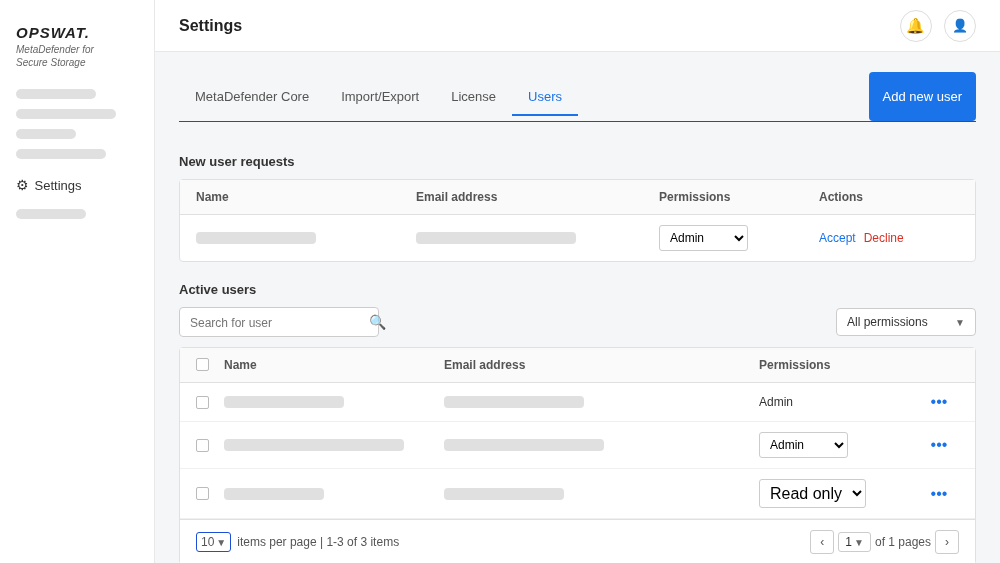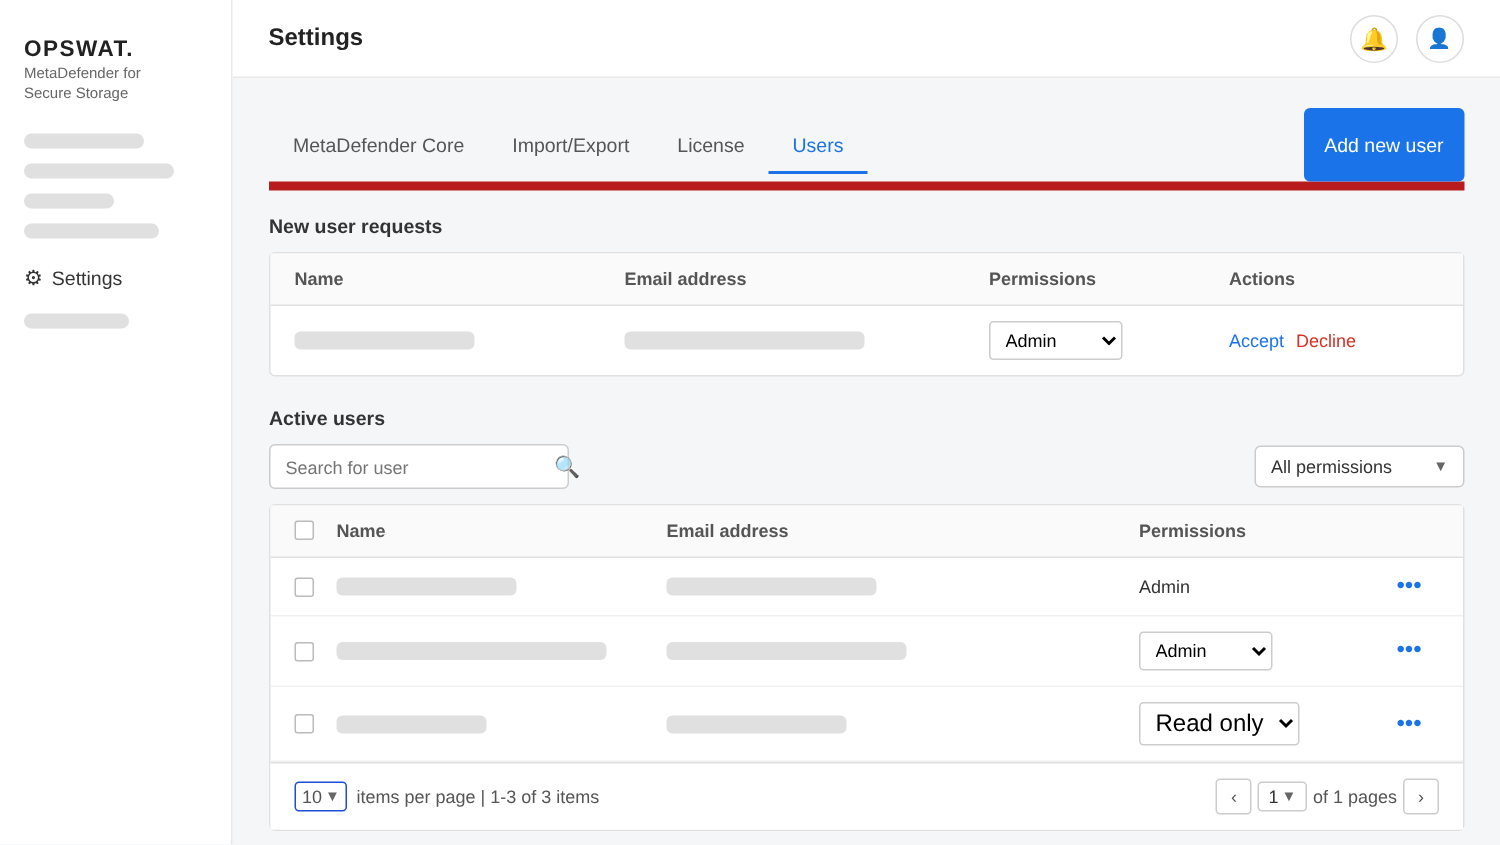--- a/index.html
+++ b/index.html
@@ -1,20 +1,20 @@
 <!DOCTYPE html>
 <html><head>
   <meta charset="utf-8">
   <style>
     * { box-sizing: border-box; margin: 0; padding: 0; }
     body { font-family: 'Segoe UI', Arial, sans-serif; background: #f5f6f8; display: flex; height: 563px; overflow: hidden; font-size: 13px; color: #333; }
 
     
     .sidebar { width: 155px; background: #fff; border-right: 1px solid #e8e8e8; display: flex; flex-direction: column; padding: 16px 0; flex-shrink: 0; }
-    .sidebar-logo { padding: 8px 16px 20px; }
+    .sidebar-logo { padding: 8px 16px 20px; font-style: italic; }
     .logo-text { font-size: 15px; font-weight: 700; letter-spacing: 1px; color: #222; }
     .logo-sub { font-size: 10px; color: #666; margin-top: 2px; line-height: 1.3; }
     .sidebar-skeleton { margin: 0 16px 8px; height: 10px; background: #e0e0e0; border-radius: 5px; }
     .sidebar-skeleton.w80 { width: 80px; }
     .sidebar-skeleton.w100 { width: 100px; }
     .sidebar-skeleton.w60 { width: 60px; }
     .sidebar-skeleton.w90 { width: 90px; }
     .sidebar-item-settings { display: flex; align-items: center; gap: 6px; padding: 6px 16px; cursor: pointer; color: #333; }
     .sidebar-skeleton.w70 { width: 70px; }
 
@@ -24,21 +24,21 @@
     
     .header { background: #fff; border-bottom: 1px solid #e8e8e8; padding: 0 24px; height: 52px; display: flex; align-items: center; justify-content: space-between; }
     .header-title { font-size: 16px; font-weight: 600; color: #222; }
     .header-icons { display: flex; align-items: center; gap: 12px; }
     .header-icon-btn { width: 32px; height: 32px; border-radius: 50%; border: 1px solid #ddd; background: #fff; display: flex; align-items: center; justify-content: center; cursor: pointer; color: #555; font-size: 15px; }
 
     
     .content { flex: 1; padding: 20px 24px; overflow-y: auto; }
 
     
-    .tabs-bar { display: flex; align-items: center; justify-content: space-between; border-bottom: 6px solid #b91c1c; margin-bottom: 16px; }
+    .tabs-bar { display: flex; align-items: center; justify-content: space-between; border-bottom: 1px solid #b91c1c; margin-bottom: 32px; }
     .tabs { display: flex; gap: 0; }
     .tab { padding: 10px 16px; cursor: pointer; font-size: 13px; color: #555; border-bottom: 2px solid transparent; margin-bottom: -1px; }
     .tab.active { color: #1a73e8; border-bottom: 2px solid #1a73e8; font-weight: 500; }
     .add-btn { background: #1a73e8; color: #fff; border: none; border-radius: 4px; padding: 17px 14px; font-size: 13px; cursor: pointer; font-weight: 500; }
 
     
     .section-title { font-size: 13px; font-weight: 600; color: #333; margin-bottom: 10px; }
 
     
     .table-container { background: #fff; border: 1px solid #e0e0e0; border-radius: 4px; margin-bottom: 20px; }

